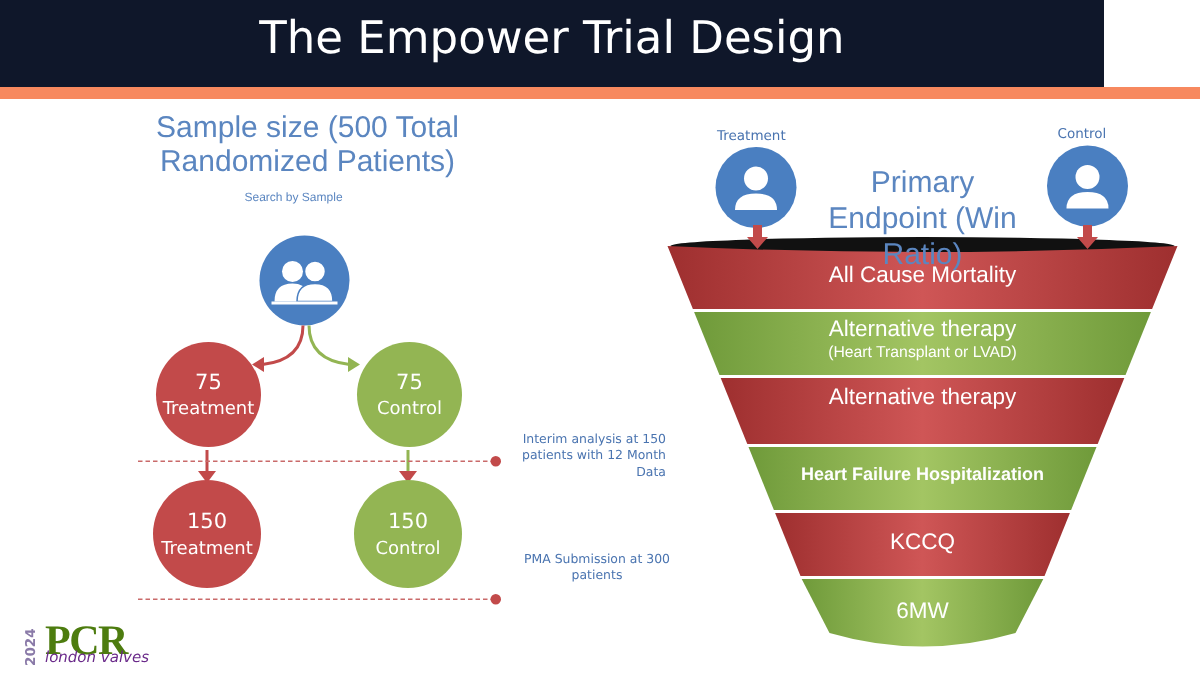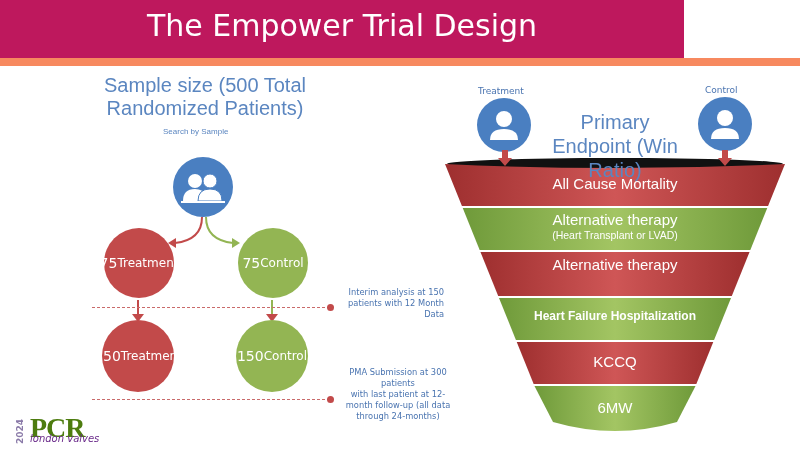--- a/index.html
+++ b/index.html
@@ -1,22 +1,22 @@
 <!DOCTYPE html>
 <html><head>
 <meta charset="utf-8">
 <style>
   html,body{margin:0;padding:0;}
   body{width:800px;height:450px;position:relative;overflow:hidden;background:#ffffff;font-family:"Liberation Sans",sans-serif;}
-  .header{position:absolute;left:0;top:0;width:684px;height:58px;background:#be185d;}
+  .header{position:absolute;left:0;top:0;width:736px;height:58px;background:#0f172a;}
   .header .title{position:absolute;left:0;right:0;top:8px;text-align:center;color:#ffffff;font-family:"DejaVu Sans",sans-serif;font-size:30px;}
   .orange-bar{position:absolute;left:0;top:58px;width:800px;height:8px;background:#f7895f;}
   .sample-title{position:absolute;left:95px;top:74px;width:220px;text-align:center;color:#5b86c0;font-size:20px;line-height:23px;}
   .overlap-label{position:absolute;left:163px;top:127px;color:#5b86c0;font-size:8px;}
-  .circle{position:absolute;border-radius:50%;color:#fff;text-align:center;font-family:"DejaVu Sans",sans-serif;display:flex;flex-direction:row;align-items:center;justify-content:center;}
+  .circle{position:absolute;border-radius:50%;color:#fff;text-align:center;font-family:"DejaVu Sans",sans-serif;display:flex;flex-direction:column;align-items:center;justify-content:center;}
   .red{background:#c24a4a;}
   .green{background:#93b553;}
   .circle .num{font-size:14px;line-height:18px;}
   .circle .lbl{font-size:12px;line-height:16px;}
   .blue-circle{position:absolute;border-radius:50%;background:#4a7fc1;}
   .dashed{position:absolute;height:0;border-top:1.5px dashed #c96a6a;}
   .dot{position:absolute;width:7px;height:7px;border-radius:50%;background:#c24a4a;}
   .note{position:absolute;color:#4a74b0;font-size:8.3px;line-height:11px;font-family:"DejaVu Sans",sans-serif;}
   .note b{font-weight:normal;}
   .note1{left:330px;top:287px;width:114px;text-align:right;}
@@ -82,21 +82,20 @@
 </div>
 
 <div class="dashed" style="left:92px;top:399px;width:238px;"></div>
 <div class="dot" style="left:327px;top:396px;"></div>
 
 <div class="note note1">
   <b>Interim analysis at 150 patients with 12 Month Data</b><br>
 </div>
 <div class="note note2">
   <b>PMA Submission at 300 patients</b><br>
-  <span>with last patient at 12-month follow-up (all data through 24-months)</span>
 </div>
 
 <div class="person-label" style="left:478px;top:86px;">Treatment</div>
 <div class="person-label" style="left:705px;top:85px;">Control</div>
 
 <div class="blue-circle" style="left:477px;top:98px;width:54px;height:54px;">
   <svg width="54" height="54" viewBox="0 0 54 54">
     <circle cx="27" cy="21" r="8" fill="#fff"></circle>
     <path d="M13 42 Q13 31 27 31 Q41 31 41 42 Z" fill="#fff"></path>
   </svg>

